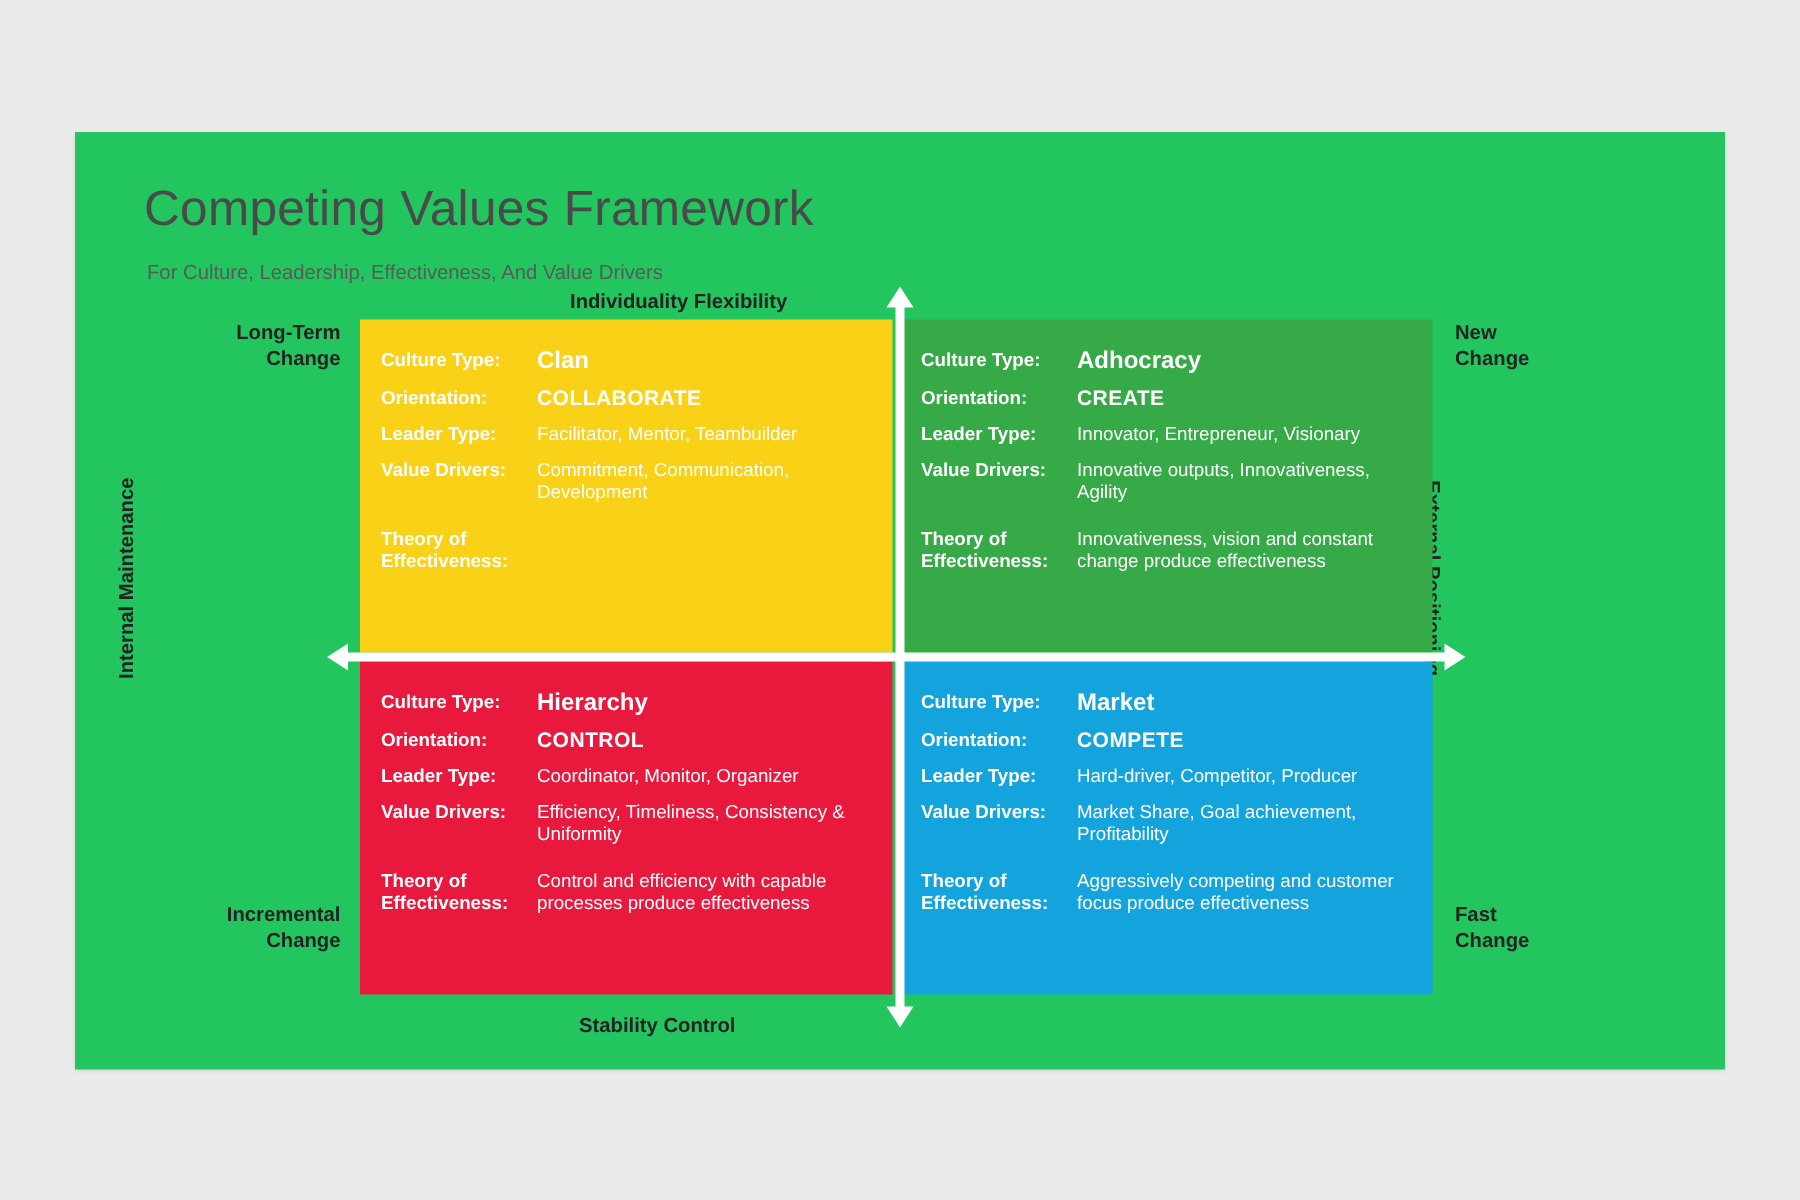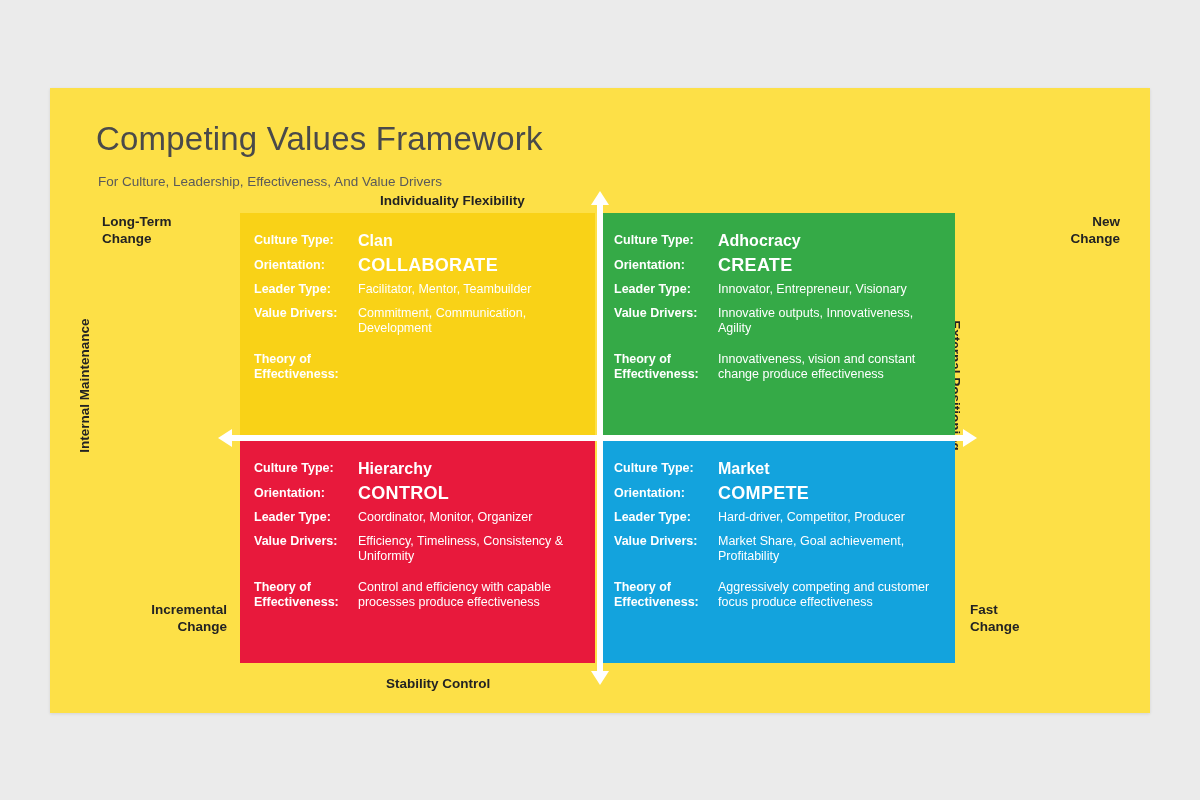--- a/index.html
+++ b/index.html
@@ -9,21 +9,21 @@
     height: 800px;
     background: #ebebeb;
     font-family: "Liberation Sans", sans-serif;
   }
   #slide {
     position: absolute;
     left: 50px;
     top: 88px;
     width: 1100px;
     height: 625px;
-    background: #fde047;
+    background: #22c55e;
     box-shadow: 0 1px 3px rgba(0,0,0,0.10);
     overflow: hidden;
   }
   .title {
     position: absolute;
     left: 46px;
     top: 32px;
     font-size: 33px;
     color: #4a4a4a;
     font-weight: 400;
@@ -75,21 +75,21 @@
     font-size: 12.5px;
     color: #ffffff;
     line-height: 15px;
   }
   .row.type .val {
     font-size: 16px;
     font-weight: bold;
     line-height: 16px;
   }
   .row.orient .val {
-    font-size: 18px;
+    font-size: 14px;
     font-weight: bold;
     letter-spacing: 0.3px;
   }
   .row.theory { margin-top: 16px; }
 
   
   .h-axis {
     position: absolute;
     left: -9px;
     top: 222px;
@@ -137,21 +137,21 @@
   .lbl-top    { left: 330px; top: 105px; }
   .lbl-bottom { left: 336px; top: 588px; }
 
   .corner {
     position: absolute;
     font-size: 13.5px;
     font-weight: bold;
     color: #232323;
     line-height: 17px;
   }
-  .c-tl { left: 52px;  top: 125px; width: 125px; text-align: left; }
+  .c-tl { left: 52px;  top: 125px; width: 125px; text-align: right; }
   .c-tr { left: 920px; top: 125px; width: 150px; text-align: left; }
   .c-bl { left: 52px;  top: 513px; width: 125px; text-align: right; }
   .c-br { left: 920px; top: 513px; width: 150px; text-align: left; }
 
   .side-label {
     position: absolute;
     font-size: 13.5px;
     font-weight: bold;
     color: #232323;
     white-space: nowrap;
@@ -175,21 +175,21 @@
 <div id="slide">
 
   <div class="title">Competing Values Framework</div>
   <div class="subtitle">For Culture, Leadership, Effectiveness, And Value Drivers</div>
 
   <div class="axis-label lbl-top">Individuality Flexibility</div>
   <div class="axis-label lbl-bottom">Stability Control</div>
 
   <div class="corner c-tl" style="white-space: pre-line;">Long-Term
 Change</div>
-  <div class="corner c-tr" style="white-space: pre-line; text-align: right;">New
+  <div class="corner c-tr" style="white-space: pre-line;">New
 Change</div>
   <div class="corner c-bl" style="white-space: pre-line;">Incremental
 Change</div>
   <div class="corner c-br" style="white-space: pre-line;">Fast
 Change</div>
 
   <div class="side-label side-left">Internal Maintenance</div>
   <div class="side-label side-right">External Positioning</div>
 
   <div id="diagram">

